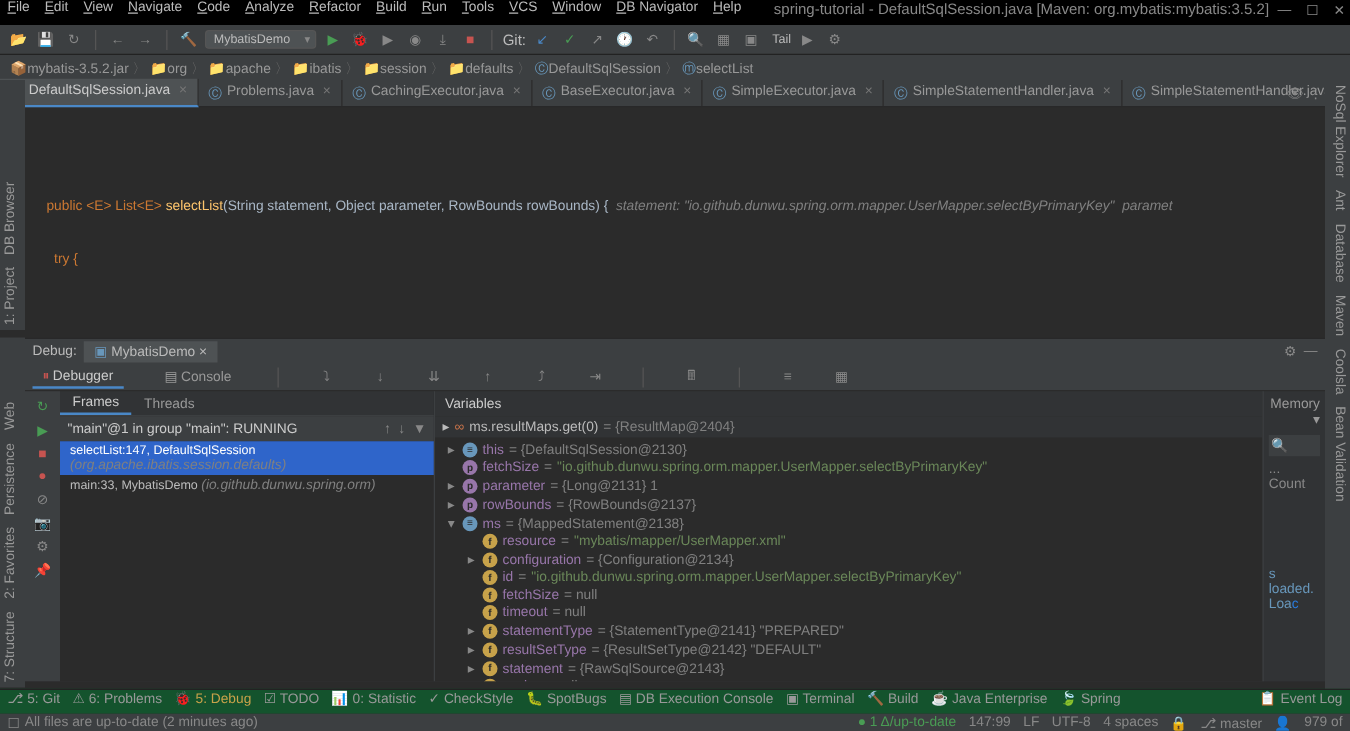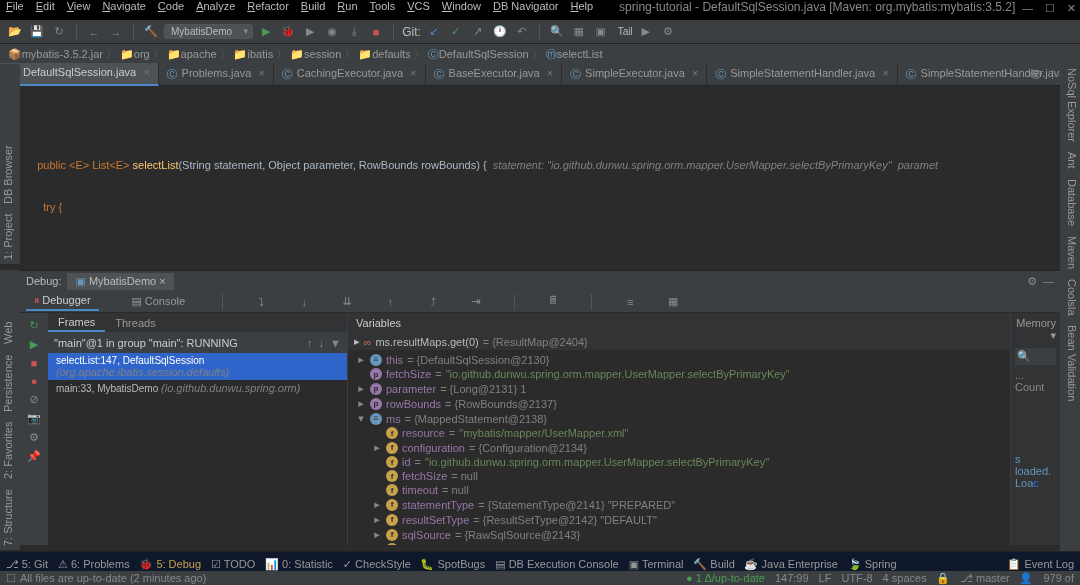--- a/index.html
+++ b/index.html
@@ -64,21 +64,21 @@
 .var-arrow.closed::before { content: "▸"; }
 .var-arrow.none::before { content: " "; }
 .var-icon { width: 12px; height: 12px; border-radius: 50%; display: inline-flex; align-items: center; justify-content: center; font-size: 8px; font-weight: bold; }
 .vi-f { background: #c7a24a; color: #2b2b2b; }
 .vi-p { background: #9876aa; color: #2b2b2b; }
 .vi-e { background: #6897bb; color: #2b2b2b; }
 .var-name { color: #9876aa; }
 .var-val { color: #808080; }
 .var-str { color: #6a8759; }
 .vars-right-col { width: 50px; background: #313335; border-left: 1px solid #3c3f41; padding: 4px; font-size: 10px; color: #999; }
-.bottom-bar { position: absolute; bottom: 14px; left: 0; right: 0; height: 20px; background: #0f172a; display: flex; align-items: flex-end; padding: 0 6px; font-size: 10px; color: #999; gap: 10px; border-top: 1px solid #222; }
+.bottom-bar { position: absolute; bottom: 14px; left: 0; right: 0; height: 20px; background: #14532d; display: flex; align-items: flex-start; padding: 0 6px; font-size: 10px; color: #999; gap: 10px; border-top: 1px solid #222; }
 .bottom-item { display: flex; align-items: center; gap: 3px; cursor: pointer; }
 .status-bar { position: absolute; bottom: 0; left: 0; right: 0; height: 14px; background: #3c3f41; display: flex; align-items: center; padding: 0 6px; font-size: 9px; color: #888; }
 .status-right { margin-left: auto; display: flex; gap: 10px; align-items: center; }
 .green-dot { color: #499c54; }
 .debug-active { color: #c8a24a; }
 .info-msg { color: #6897bb; }
 .link { color: #287bde; }
 .editor-right-icons { position: absolute; right: 22px; top: 68px; color: #888; display: flex; gap: 4px; }
 .eval-row { background: #313335; padding: 2px 6px; font-size: 10px; color: #bbb; display: flex; align-items: center; gap: 4px; }
 </style>
@@ -345,21 +345,21 @@
           </div>
           <div class="var-row" style="padding-left:24px">
             <span class="var-arrow closed"></span>
             <span class="var-icon vi-f">f</span>
             <span class="var-name">resultSetType</span>
             <span class="var-val"> = {ResultSetType@2142} "DEFAULT"</span>
           </div>
           <div class="var-row" style="padding-left:24px">
             <span class="var-arrow closed"></span>
             <span class="var-icon vi-f">f</span>
-            <span class="var-name">sqlSource</span>
+            <span class="var-name">statement</span>
             <span class="var-val"> = {RawSqlSource@2143}</span>
           </div>
           <div class="var-row" style="padding-left:24px">
             <span class="var-arrow none"></span>
             <span class="var-icon vi-f">f</span>
             <span class="var-name">cache</span>
             <span class="var-val"> = null</span>
           </div>
         </div>
     </div>

